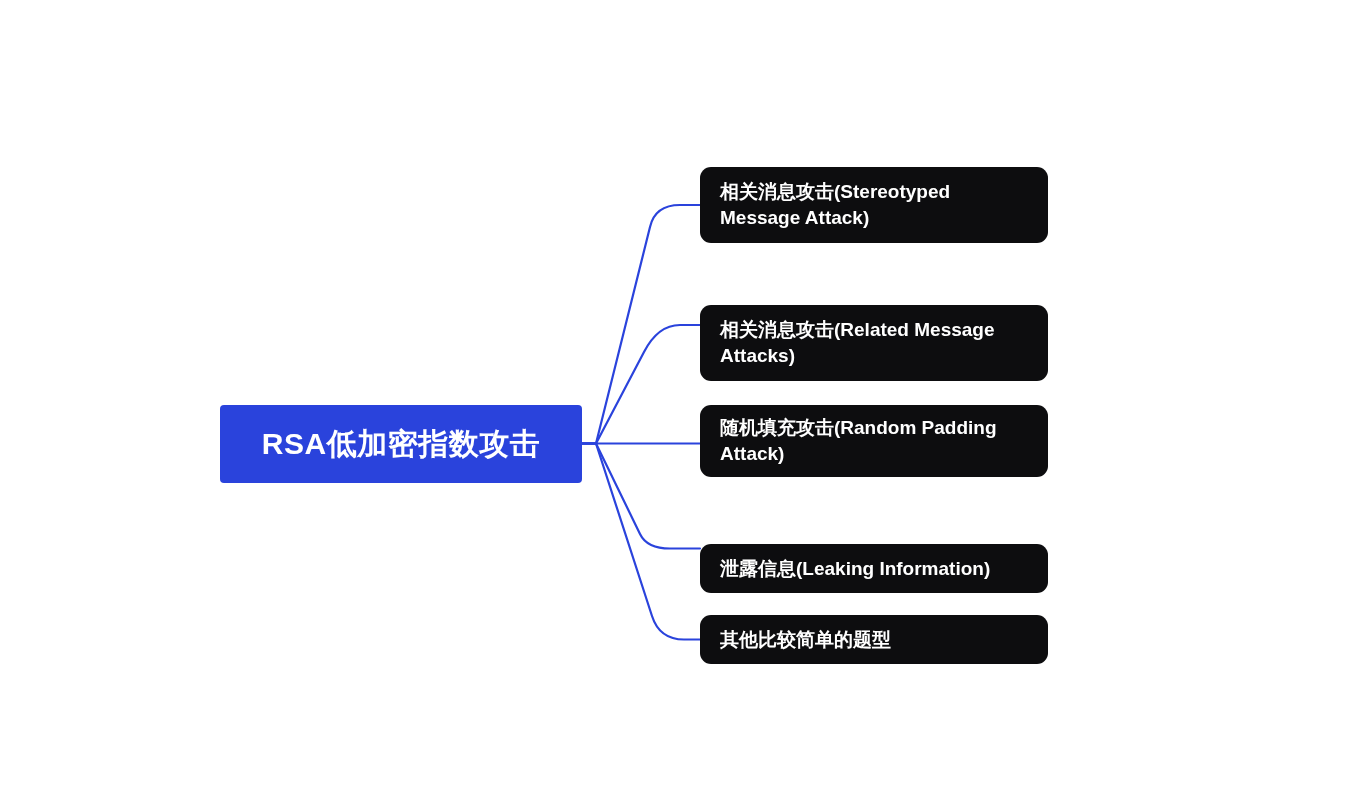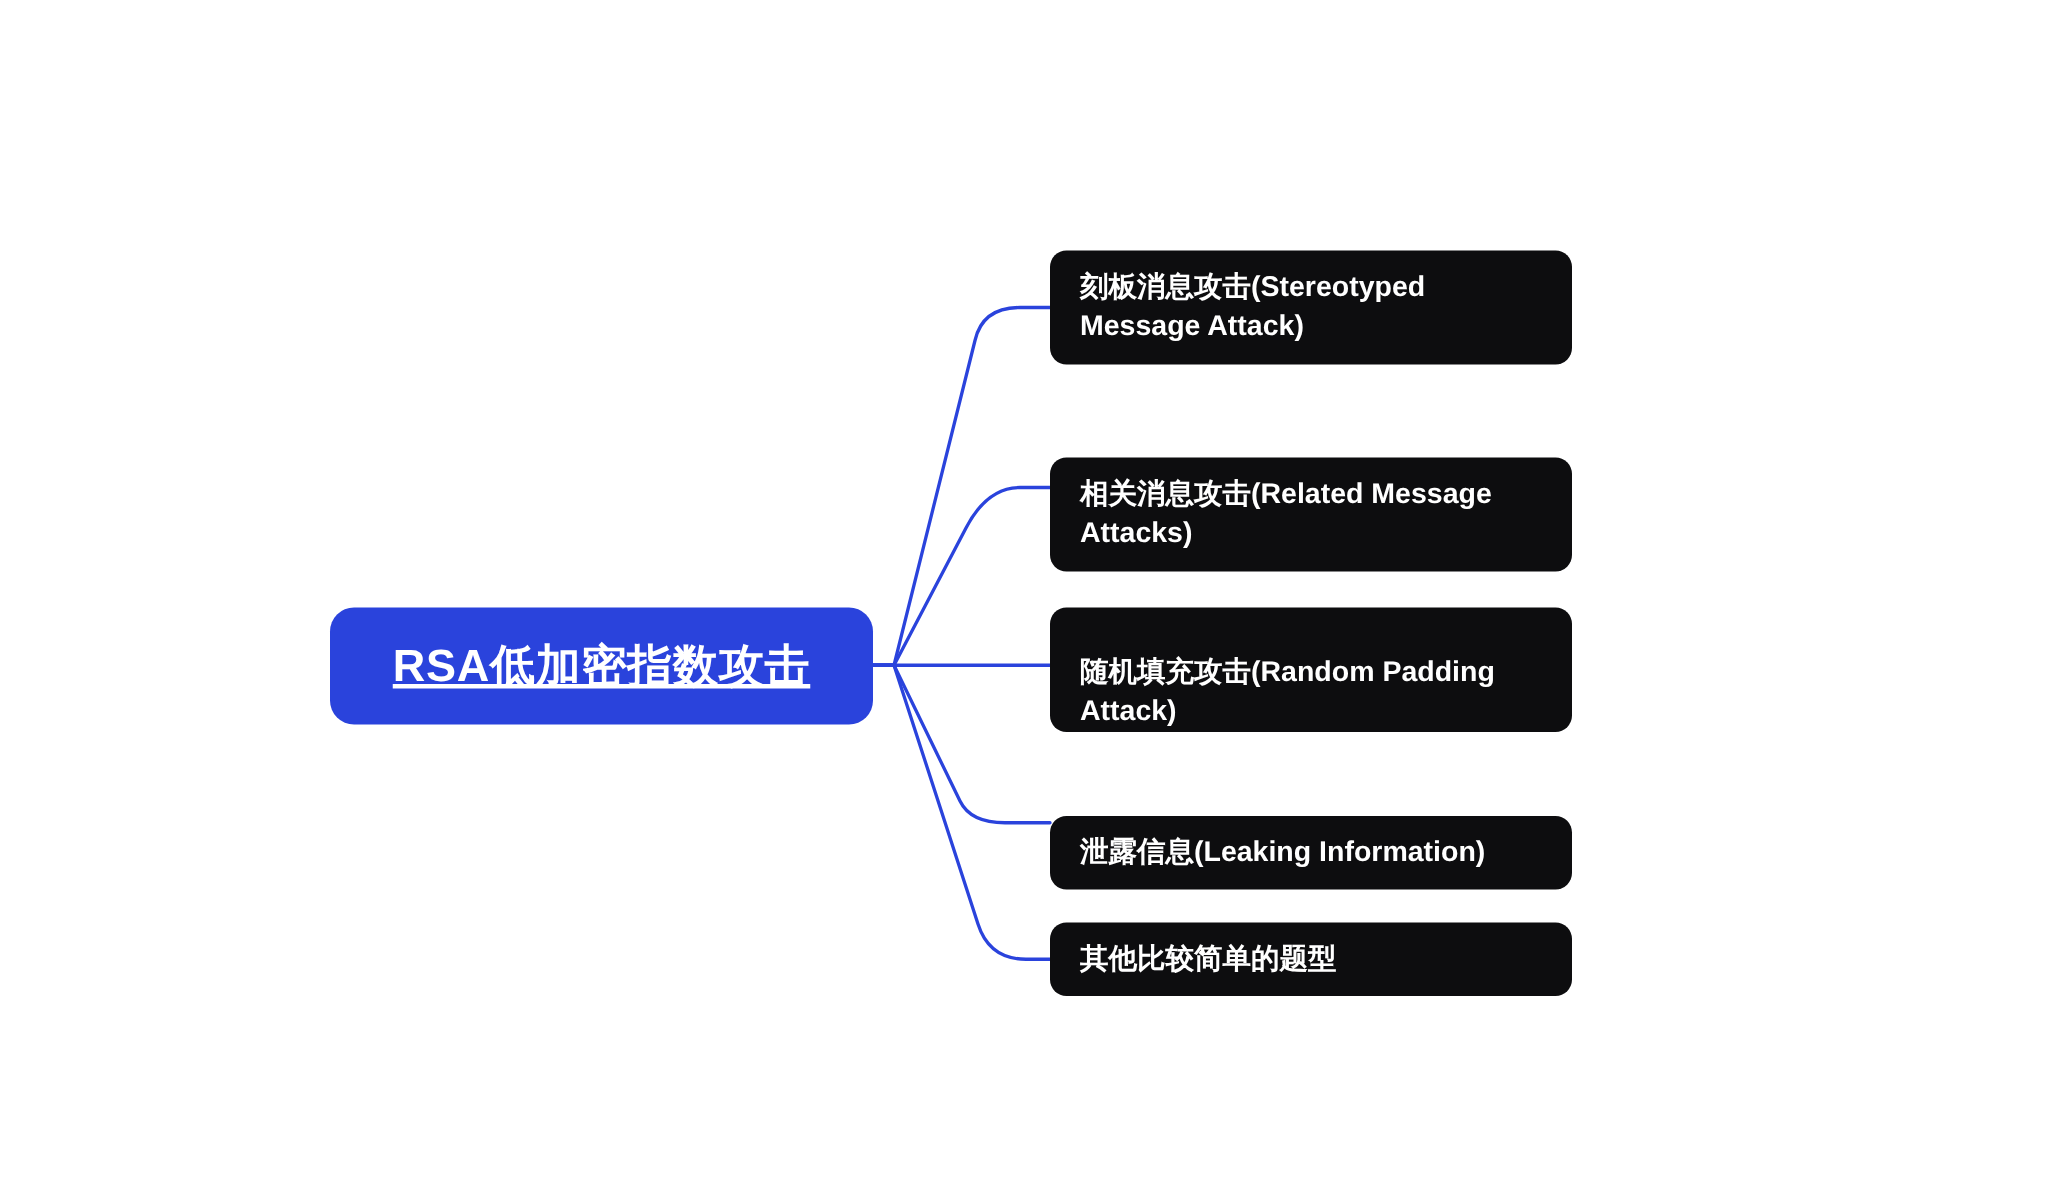--- a/index.html
+++ b/index.html
@@ -38,38 +38,37 @@
     color: #ffffff;
     font-weight: bold;
     cursor: pointer;
   }
   .root-node {
     left: 220px;
     top: 405px;
     width: 362px;
     height: 78px;
     background: #2a43dc;
-    border-radius: 16px;
+    border-radius: 4px;
     justify-content: center;
     font-size: 30px;
     letter-spacing: 0.5px;
-    text-decoration: underline;
   }
   .child-node {
     left: 700px;
     width: 348px;
     background: #0d0d0f;
     border-radius: 11px;
     padding: 0 20px;
     font-size: 19px;
     line-height: 26px;
   }
   .child-node.n1 { top: 167px; height: 76px; }
   .child-node.n2 { top: 287px; height: 76px; margin-top: 18px; }
-  .child-node.n3 { top: 405px; height: 83px; align-items: flex-end; }
+  .child-node.n3 { top: 405px; height: 72px; }
   .child-node.n4 { top: 524px; height: 49px; white-space: nowrap; margin-top: 20px; }
   .child-node.n5 { top: 615px; height: 49px; white-space: nowrap; }
 </style>
 </head>
 <body>
 
 <div class="canvas">
 
   <svg class="connectors" viewBox="0 0 1366 790">
     <path d="M582 443.5 H596 L650 227 Q655 205 680 205 H700"></path>
@@ -77,21 +76,21 @@
     <path d="M582 443.5 H700"></path>
     <path d="M582 443.5 H596 L640 534 Q647 548.5 670 548.5 H700"></path>
     <path d="M582 443.5 H596 L652 616 Q659.5 639.5 684 639.5 H700"></path>
   </svg>
 
   <div class="node root-node">
     <span>RSA低加密指数攻击</span>
   </div>
 
   <div class="node child-node n1">
-    <span>刻板消息攻击(Stereotyped Message Attack)</span>
+    <span>相关消息攻击(Stereotyped Message Attack)</span>
   </div>
 
   <div class="node child-node n2">
     <span>相关消息攻击(Related Message Attacks)</span>
   </div>
 
   <div class="node child-node n3">
     <span>随机填充攻击(Random Padding Attack)</span>
   </div>
 

